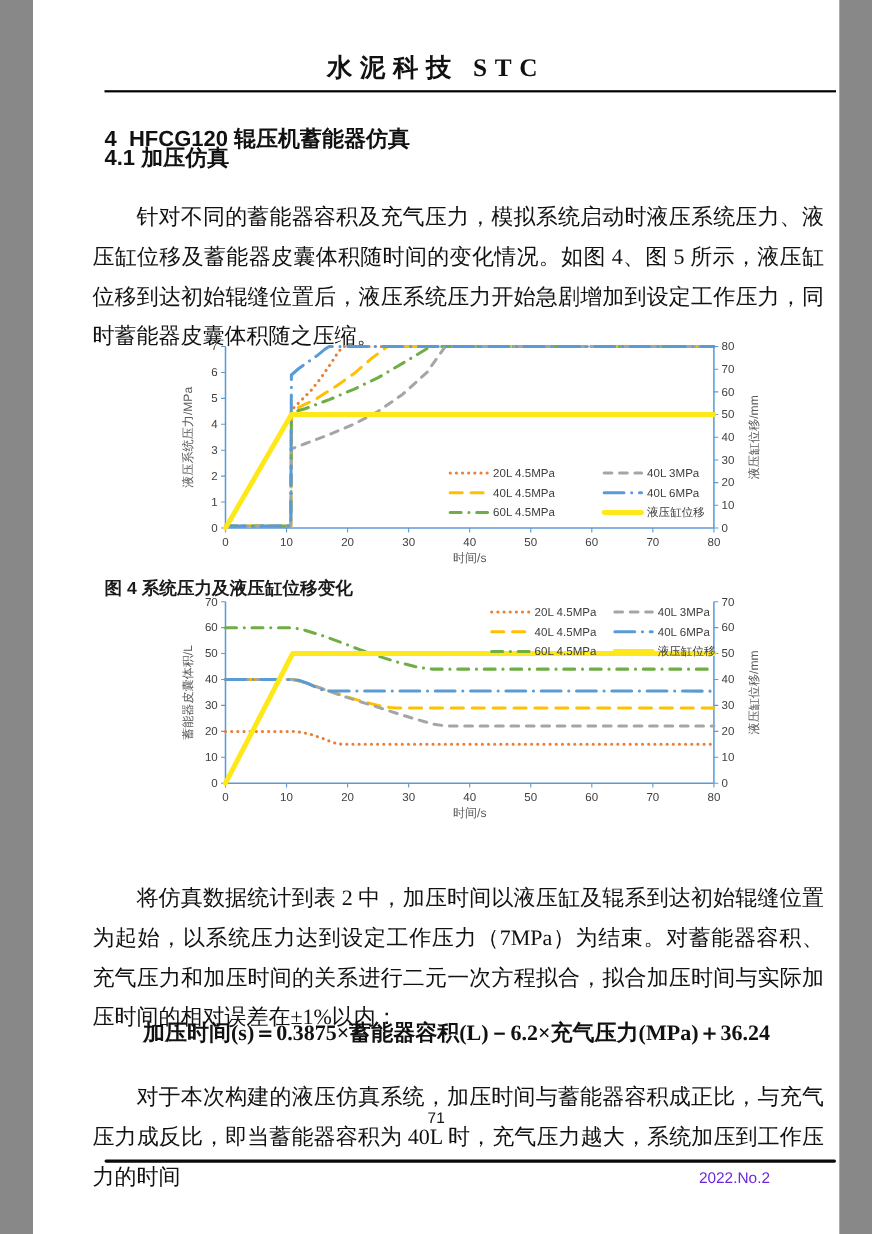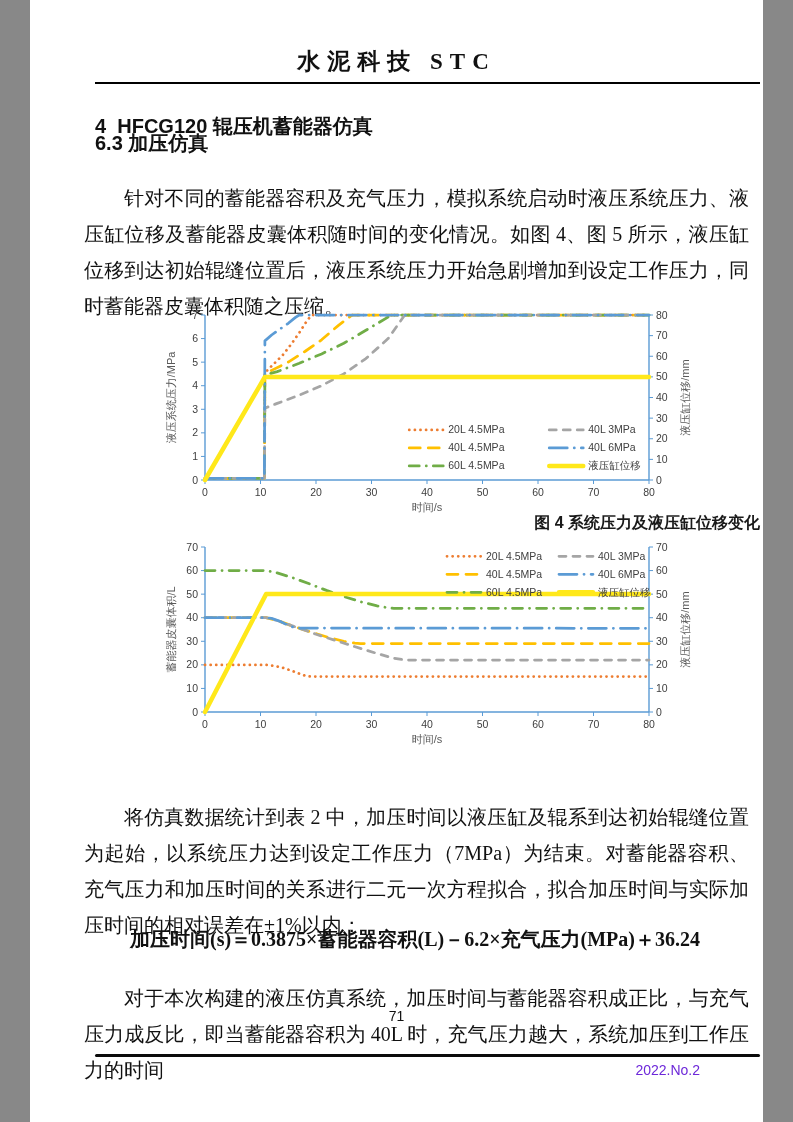--- a/index.html
+++ b/index.html
@@ -33,23 +33,24 @@
   #para2{top:779px;}
   #para3{top:960px;}
   .equation{
     position:absolute;top:921px;left:100px;width:630px;
     font-size:20px;font-weight:bold;line-height:36px;
   }
   .chart{position:absolute;left:135px;width:530px;height:205px;}
   #fig4-chart{top:309px;}
   #fig5-chart{top:541px;}
   .caption{
-    position:absolute;left:65px;width:665px;text-align:right;
+    position:absolute;left:65px;width:665px;text-align:left;
     font-size:16px;font-weight:600;color:#1a1a1a;
     font-family:"Liberation Sans","DejaVu Sans",sans-serif;
+    margin-top:12px;
   }
   #fig4-caption{top:513px;}
   #fig5-caption{top:748px;}
   .footer-rule{position:absolute;top:1054px;left:65px;width:665px;height:3px;background:#0a0a0a;border-radius:2px;}
   .page-number{
     position:absolute;top:1008px;left:0;width:100%;text-align:center;
     font-size:14px;font-family:"Liberation Sans","DejaVu Sans",sans-serif;color:#111;
   }
   .issue-label{
     position:absolute;top:1062px;right:63px;
@@ -60,21 +61,21 @@
 </style>
 </head>
 <body>
 
 <div class="page">
 
   <div class="journal-title">水泥科技 STC</div>
   <div class="header-rule"></div>
 
   <div class="h1">4  HFCG120 辊压机蓄能器仿真</div>
-  <div class="h2">6.3 加压仿真</div>
+  <div class="h2">4.1 加压仿真</div>
 
   <p class="para" id="para1">针对不同的蓄能器容积及充气压力，模拟系统启动时液压系统压力、液压缸位移及蓄能器皮囊体积随时间的变化情况。如图 4、图 5 所示，液压缸位移到达初始辊缝位置后，液压系统压力开始急剧增加到设定工作压力，同时蓄能器皮囊体积随之压缩。</p>
 
   <div class="chart" id="fig4-chart"><svg width="530" height="205" viewBox="0 0 530 205">
         <line x1="40" y1="6" x2="40" y2="171" stroke="#5B9BD5" stroke-width="1.4"></line>
         <line x1="484" y1="6" x2="484" y2="171" stroke="#5B9BD5" stroke-width="1.4"></line>
         <line x1="40" y1="171" x2="484" y2="171" stroke="#5B9BD5" stroke-width="1.4"></line>
         <line x1="36" y1="171" x2="40" y2="171" stroke="#5B9BD5"></line>
         <text x="33" y="174.5" text-anchor="end" class="tick">0</text>
         <line x1="36" y1="147.42857142857144" x2="40" y2="147.42857142857144" stroke="#5B9BD5"></line>

